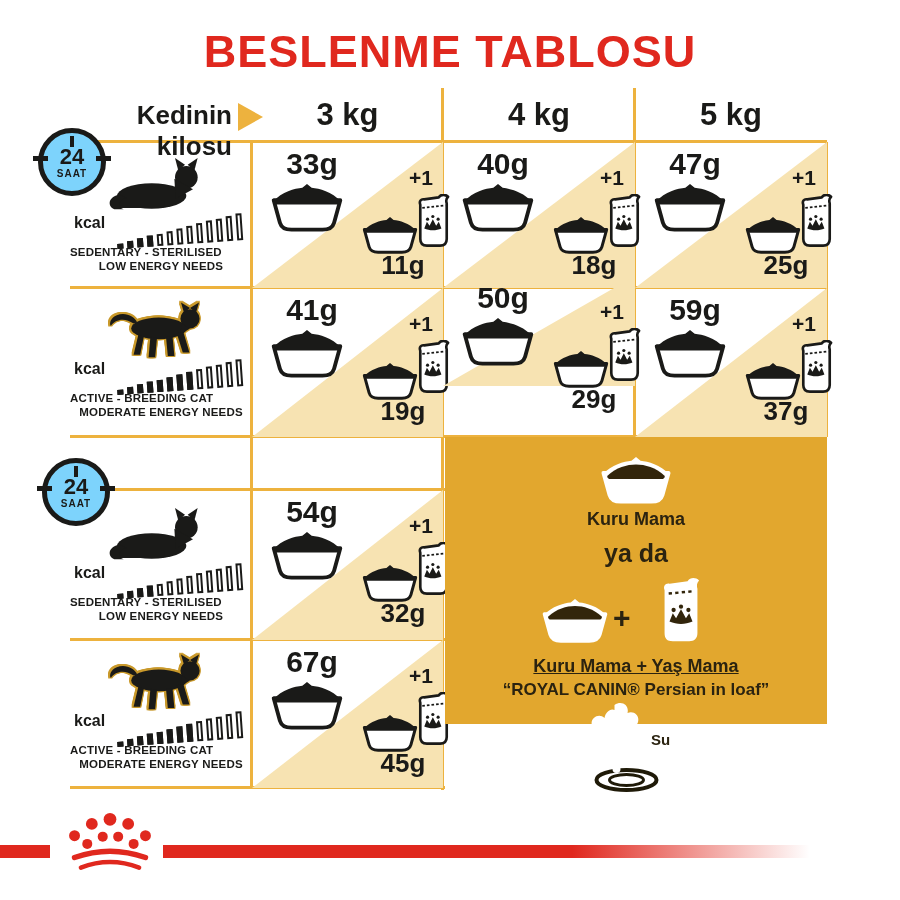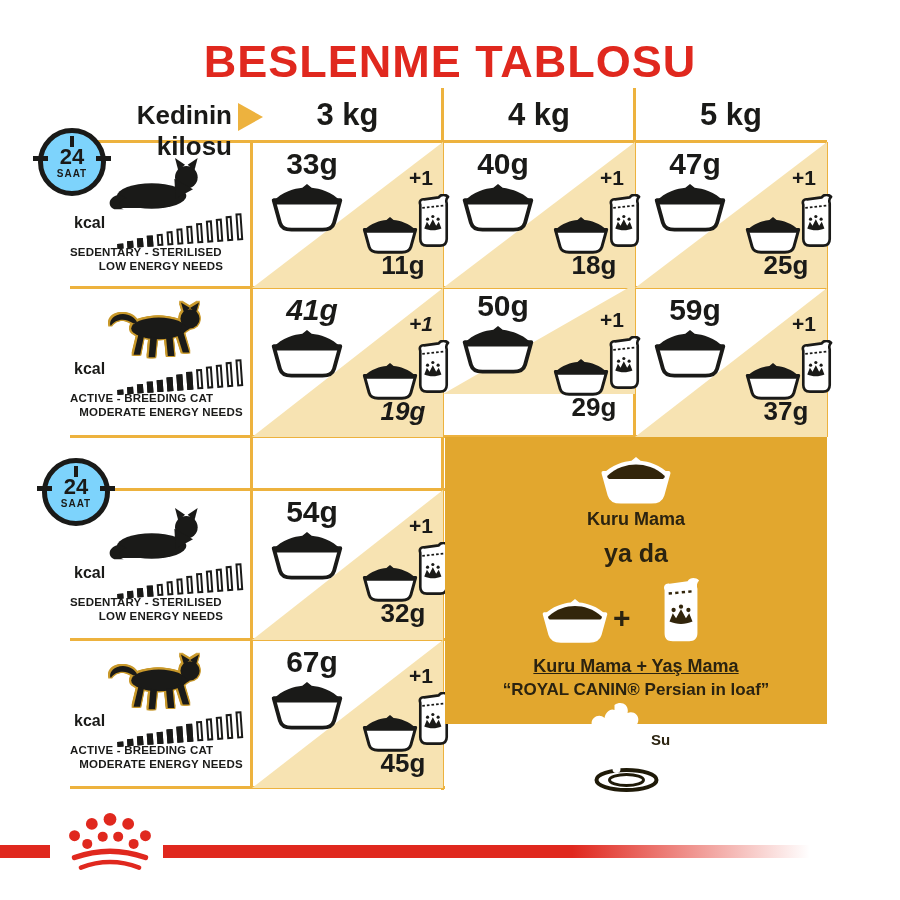--- a/index.html
+++ b/index.html
@@ -5,21 +5,21 @@
   :root{
     --red:#E0281E; --gold-line:#EDB23E; --beige:#F7E3B2; --gold-box:#E2A72E; --ink:#1A1A18;
   }
   html,body{margin:0;padding:0;background:#fff;}
   #canvas{
     position:relative;width:900px;height:900px;background:#fff;overflow:hidden;
     font-family:"Liberation Sans",sans-serif;font-weight:700;color:var(--ink);
   }
   .abs{position:absolute;}
   
-  .title{left:0;top:26px;width:900px;text-align:center;font-size:45px;letter-spacing:1px;color:var(--red);margin-top:10px;}
+  .title{left:0;top:26px;width:900px;text-align:center;font-size:45px;letter-spacing:1px;color:var(--red);}
   
   .gl{background:var(--gold-line);}
   
   .colhead{text-align:center;font-size:31px;}
   .weightlbl{font-size:26px;text-align:right;}
   .arrow{width:0;height:0;border-left:25px solid var(--gold-line);border-top:14px solid transparent;border-bottom:14px solid transparent;}
   
   .clock{width:58px;height:58px;border:5px solid var(--ink);border-radius:50%;background:#7dd3fc;text-align:center;}
   .clock .tick-top{position:absolute;left:50%;top:3px;width:4px;height:11px;margin-left:-2px;background:var(--ink);}
   .clock .tick-side{position:absolute;top:50%;width:15px;height:5px;margin-top:-6px;background:var(--ink);}
@@ -327,42 +327,42 @@
             <use href="#sym-pouch"></use>
           </svg>
         </span>
       <span class="bowl-sm">
           <svg>
             <use href="#sym-bowl"></use>
           </svg>
         </span>
       <div class="g-mix">25g</div>
     </div>
-      <div class="cell" style="left: 252px; top: 288px; width: 191px; height: 149px; font-style: italic;">
+      <div class="cell" style="left: 252px; top: 288px; width: 191px; height: 149px;">
       <div class="tri"></div>
       <div class="g-dry">41g</div>
       <span class="bowl-big">
           <svg>
             <use href="#sym-bowl"></use>
           </svg>
         </span>
       <div class="plus1">+1</div>
       <span class="pouch">
           <svg>
             <use href="#sym-pouch"></use>
           </svg>
         </span>
       <span class="bowl-sm">
           <svg>
             <use href="#sym-bowl"></use>
           </svg>
         </span>
       <div class="g-mix">19g</div>
     </div>
-      <div class="cell" style="left: 443px; top: 284px; width: 192px; height: 110px;">
+      <div class="cell" style="left: 443px; top: 276px; width: 192px; height: 110px;">
       <div class="tri"></div>
       <div class="g-dry">50g</div>
       <span class="bowl-big">
           <svg>
             <use href="#sym-bowl"></use>
           </svg>
         </span>
       <div class="plus1">+1</div>
       <span class="pouch">
           <svg>

